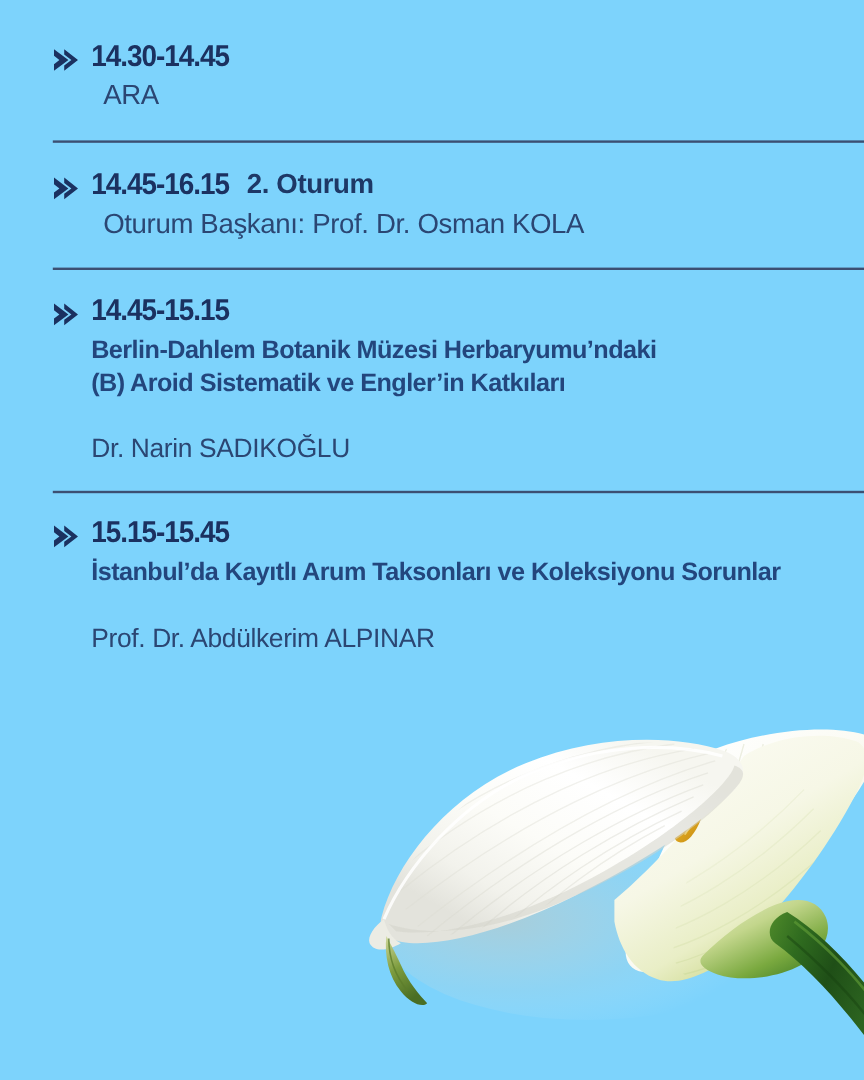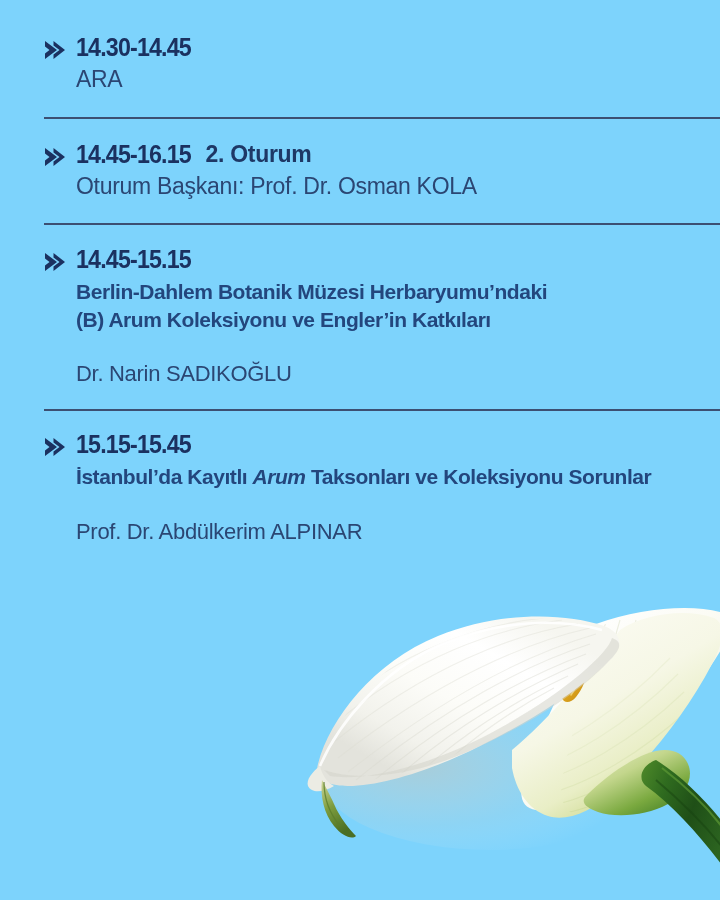--- a/index.html
+++ b/index.html
@@ -87,32 +87,31 @@
     font-family: "Liberation Sans", sans-serif;
     font-weight: bold;
     font-size: 21px;
     color: #23467d;
     letter-spacing: -0.45px;
     line-height: 1.32;
     margin: 6px 0 0 0;
     max-width: 660px;
   }
   .title .sci {
-    font-style: italic;
     text-align: center;
   }
 
   .plain {
     font-family: "Liberation Sans", sans-serif;
     font-weight: normal;
     font-size: 23px;
     color: #2b4673;
     letter-spacing: -0.3px;
     line-height: 1.3;
-    margin: 5px 0 0 0;
+    margin: 5px 0 0 10px;
   }
 
   .speaker {
     font-family: "Liberation Sans", sans-serif;
     font-weight: normal;
     font-size: 22px;
     color: #2b4673;
     letter-spacing: -0.3px;
     line-height: 1.3;
     margin: 27px 0 0 0;
@@ -327,21 +326,21 @@
     <div class="agenda-item">
       <svg class="chevron" viewBox="0 0 24 24" style="top:4px">
         <path d="M3 3 L15 12 L3 21 L3 15.5 L7.5 12 L3 8.5 Z" fill="#1b3160"></path>
         <path d="M11.5 3 L23 12 L11.5 21 L11.5 16.5 L17.5 12 L11.5 7.5 Z" fill="#1b3160"></path>
       </svg>
       <span class="time-line">
         <span class="time">14.45-15.15</span>
       </span>
       <p class="title">
         <span>Berlin-Dahlem Botanik Müzesi Herbaryumu’ndaki</span><br>
-        <span>(B) Arum Koleksiyonu ve Engler’in Katkıları</span>
+        <span>(B) Aroid Sistematik ve Engler’in Katkıları</span>
       </p>
       <p class="speaker">Dr. Narin SADIKOĞLU</p>
     </div>
 
     <div class="gap-c"></div>
     <div class="divider"></div>
     <div class="gap-c"></div>
 
     <div class="agenda-item">
       <svg class="chevron" viewBox="0 0 24 24" style="top:4px">

